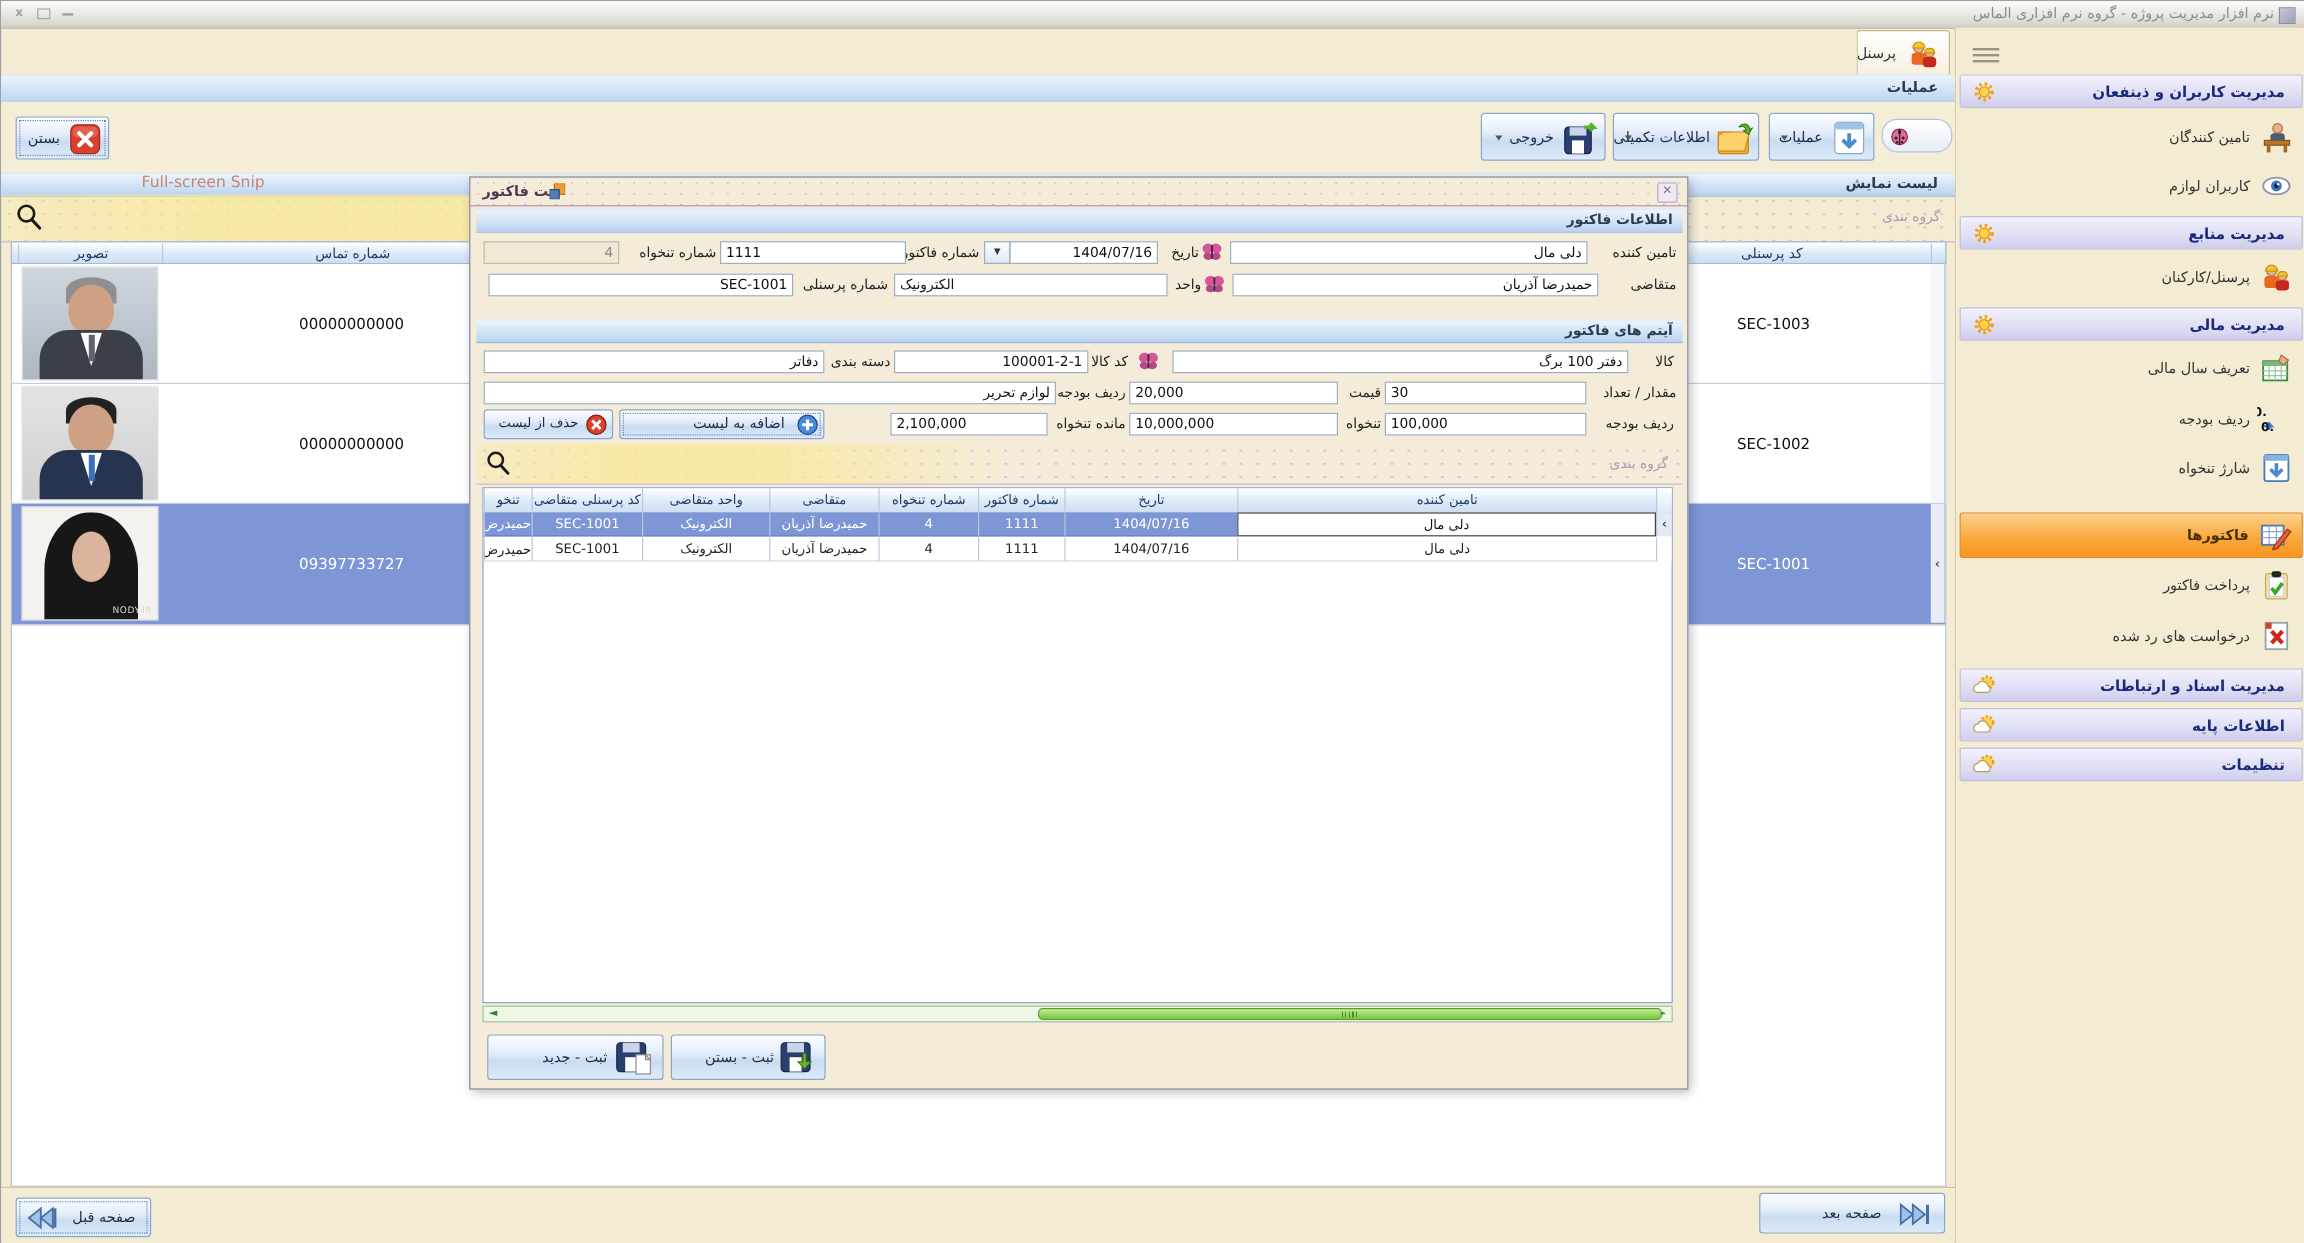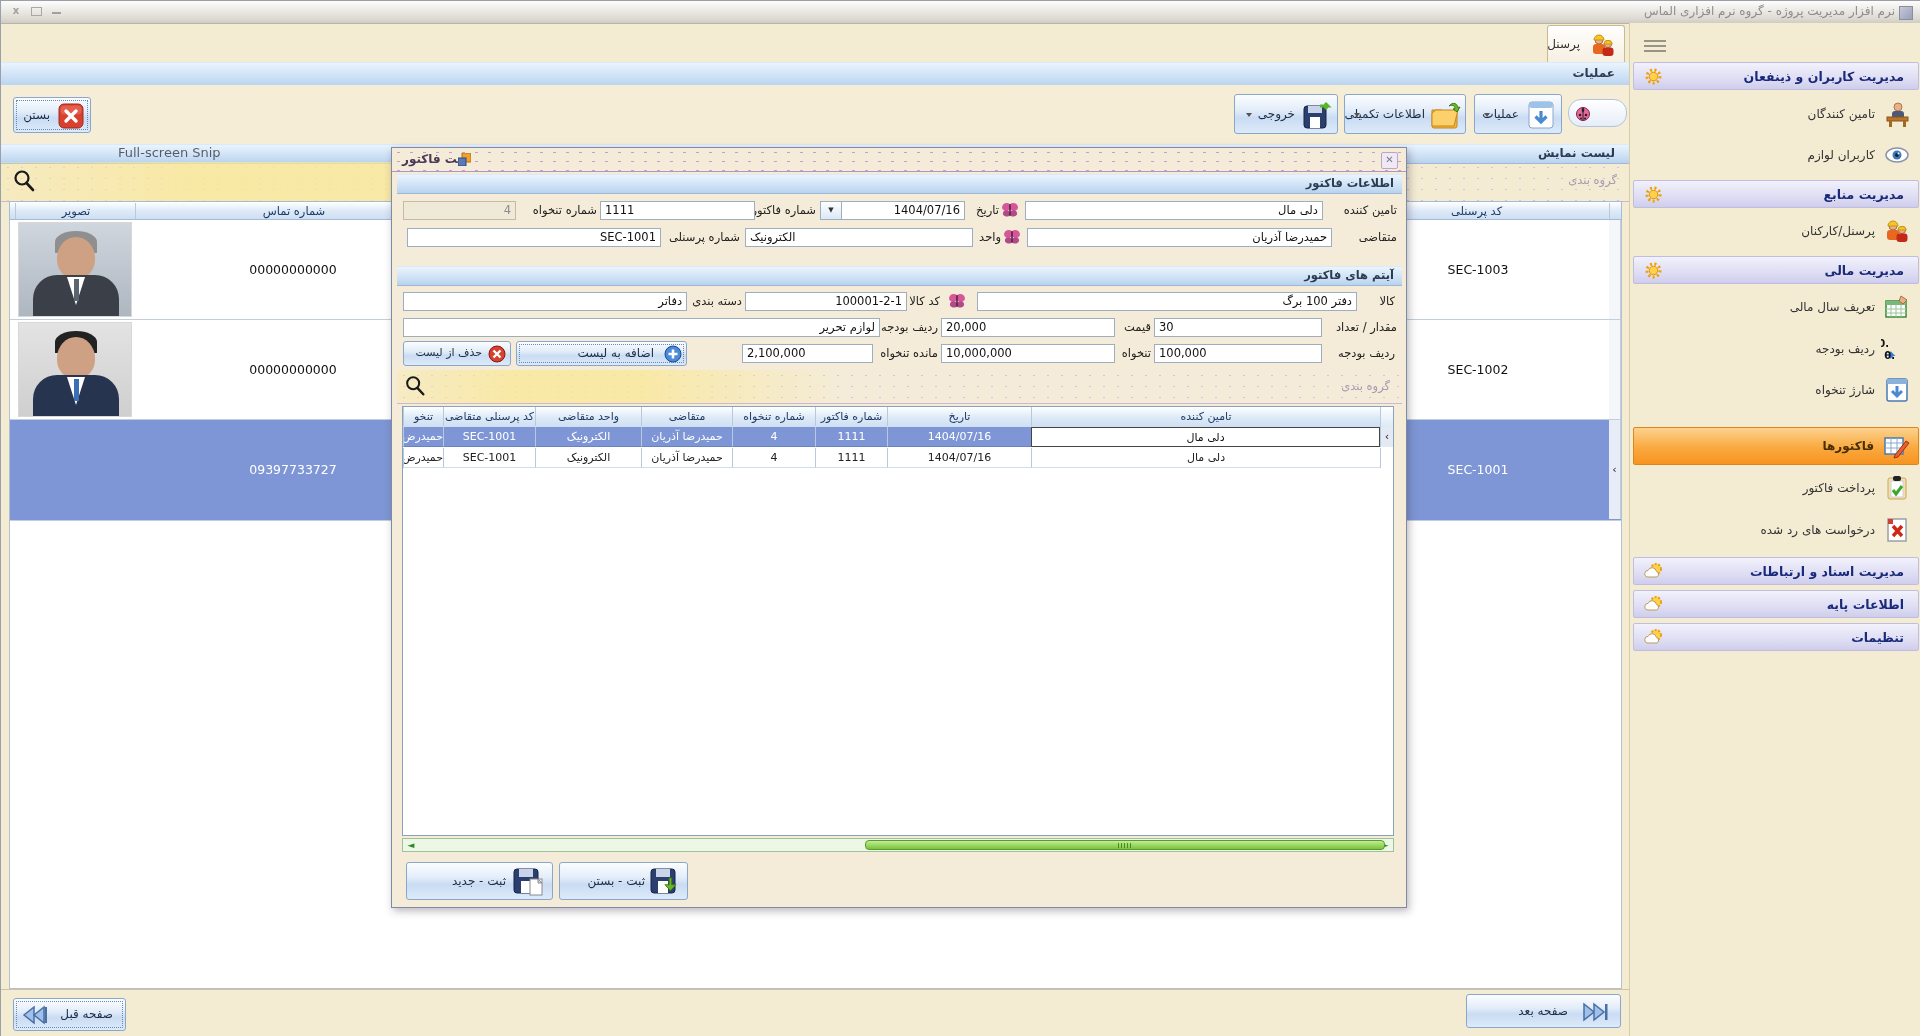--- a/index.html
+++ b/index.html
@@ -34,21 +34,21 @@
   .tab-personnel{left:1546px;top:24px;width:76px;height:37px;background:linear-gradient(180deg,#ffffff,#f6efe0);border:1px solid #c9ba92;border-bottom:none;border-radius:3px 3px 0 0;direction:rtl;}
   .tab-personnel .t-label{position:absolute;right:44px;top:11px;font-size:12px;color:#333;}
   .bar-blue{background:linear-gradient(180deg,#eaf4fe,#c6dcf3 75%,#b9d2ee);border-top:1px solid #dce9f8;border-bottom:1px solid #9fb8d8;}
   .bar-label{position:absolute;right:14px;top:3px;color:#2b3b52;font-weight:bold;font-size:12px;direction:rtl;}
   .ribbon-header{left:0;top:61px;width:1628px;height:23px;}
   .ribbon-body{left:0;top:84px;width:1628px;height:59px;background:#f6edd6;}
   .list-header{left:0;top:143px;width:1628px;height:18px;}
   .pink-band{background:linear-gradient(180deg,#f3e4f6,#e6d2ee);border-bottom:1px solid #cdb6d8;
              background-image:radial-gradient(circle at 18% 60%, rgba(250,232,150,.75) 0 8%, rgba(250,232,150,0) 32%),radial-gradient(#d9bfe4 1px, rgba(0,0,0,0) 1.3px);background-size:100% 100%,14px 11px;}
   .main-band{left:0;top:161px;width:1628px;height:39px;}
-  .ghost{left:117px;top:144px;width:160px;height:18px;color:#000000;opacity:.6;font-size:13px;}
+  .ghost{left:117px;top:144px;width:160px;height:18px;color:#c2410c;opacity:.6;font-size:13px;}
   .groupby{position:absolute;right:12px;top:11px;color:#a89ab0;font-size:11.5px;direction:rtl;text-align:center;}
 
   
   .tbtn{position:absolute;background:linear-gradient(180deg,#fbfdff,#e3edf9 40%,#cadcf3 60%,#dcebfa);border:1px solid #8aa7c9;border-radius:3px;direction:rtl;box-sizing:border-box;padding-left:11px;}
   .tbtn .b-label{position:absolute;color:#1c2c44;font-size:12px;direction:rtl;white-space:nowrap;}
   .tbtn.focused{outline:1px dotted #6a8ab5;outline-offset:-4px;}
   .caret{display:inline-block;width:0;height:0;border-left:3.5px solid transparent;border-right:3.5px solid transparent;border-top:4px solid #555;vertical-align:middle;margin:0 3px;}
 
   
   .pgrid-body{left:8px;top:200px;width:1613px;height:788px;background:#fff;border:1px solid #b4c0d2;box-sizing:border-box;}
@@ -436,20 +436,26 @@
         <div class="torso"></div>
         <div class="shirt"></div>
         <div class="tie"></div>
     </div>
     <div class="pcell-text phone">00000000000</div>
     <div class="pcell-text code">SEC-1002</div>
     <div class="psel-col"></div>
   </div>
 
   <div class="prow selected" style="top:419px;height:101px">
+    <div class="photo p3">
+      <div class="bg"></div>
+        <div class="hijab"></div>
+        <div class="face"></div>
+      <div class="wm">NODY.IR</div>
+    </div>
     <div class="pcell-text phone">09397733727</div>
     <div class="pcell-text code">SEC-1001</div>
     <div class="psel-col">
         <span class="sel-arrow">‹</span>
       </div>
   </div>
 
   <div class="abs pagbar">
     <div class="tbtn focused" style="left:12px;top:8px;width:113px;height:33px">
       <span class="abs" style="left:6px;top:4px">

